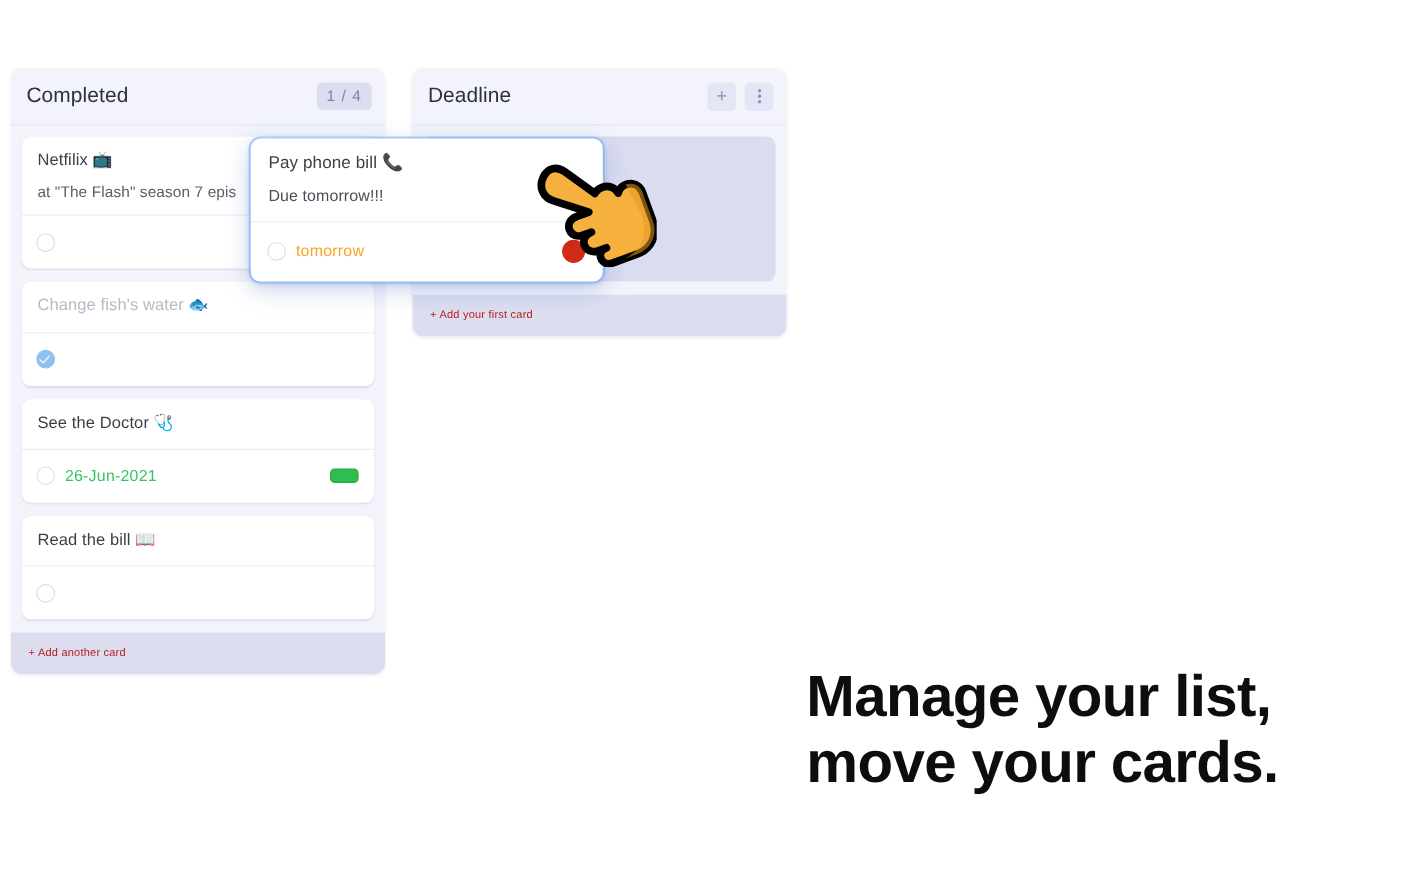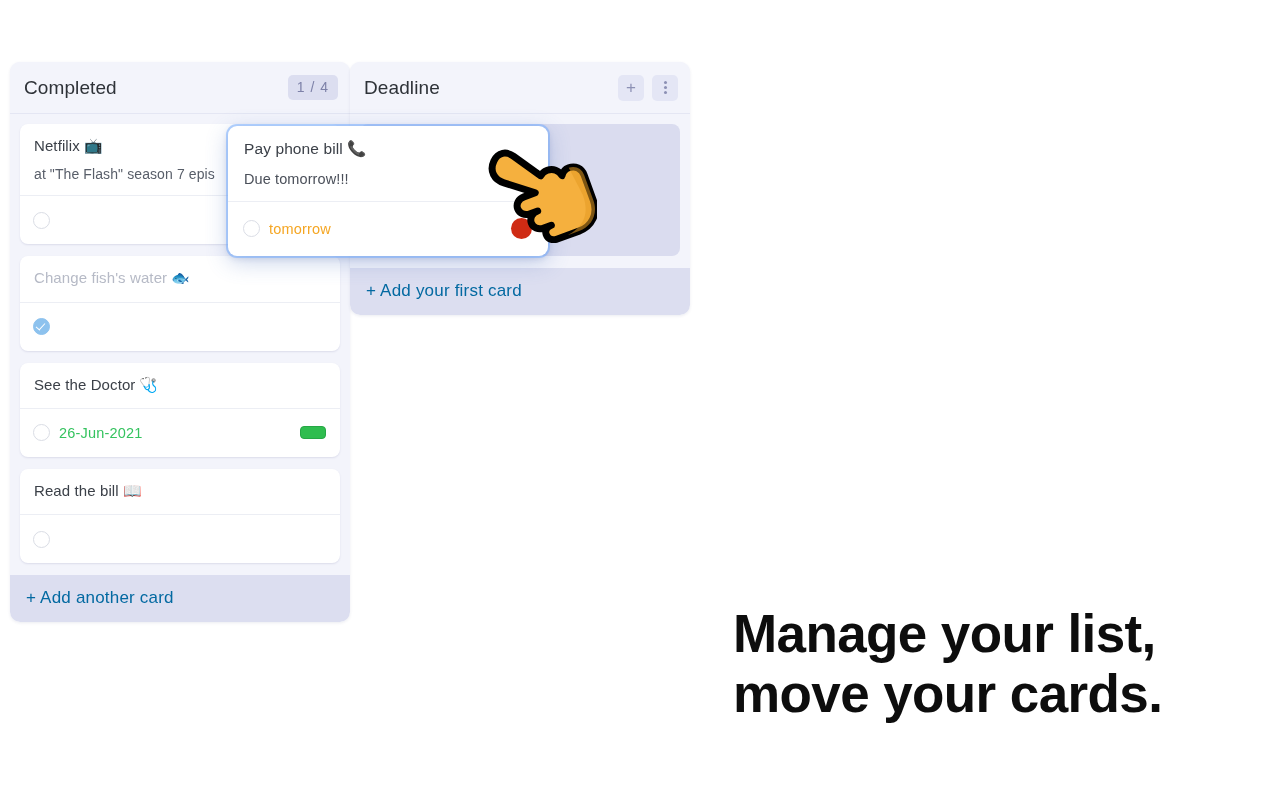--- a/index.html
+++ b/index.html
@@ -16,20 +16,21 @@
     -webkit-font-smoothing: antialiased;
   }
 
   
   #board {
     position: absolute;
     top: 62px;
     left: 10px;
     display: flex;
     align-items: flex-start;
+    gap: 25px;
   }
 
   .column {
     width: 340px;
     background: #f3f4fb;
     border-radius: 10px;
     box-shadow: 0 1px 3px rgba(60,64,120,0.10);
     padding-bottom: 0;
     overflow: hidden;
   }
@@ -167,22 +168,22 @@
   .label-dot {
     width: 21px;
     height: 21px;
     border-radius: 50%;
     background: #cf2b14;
   }
 
   
   .add-card {
     background: #dcdef0;
-    color: #0369a1;
-    font-size: 17px;
+    color: #b91c1c;
+    font-size: 10px;
     padding: 13px 28px 14px 16px;
     letter-spacing: 0.2px;
     border-radius: 0 0 10px 10px;
   }
 
   
   .drop-placeholder {
     height: 132px;
     background: #dadcef;
     border-radius: 8px;

